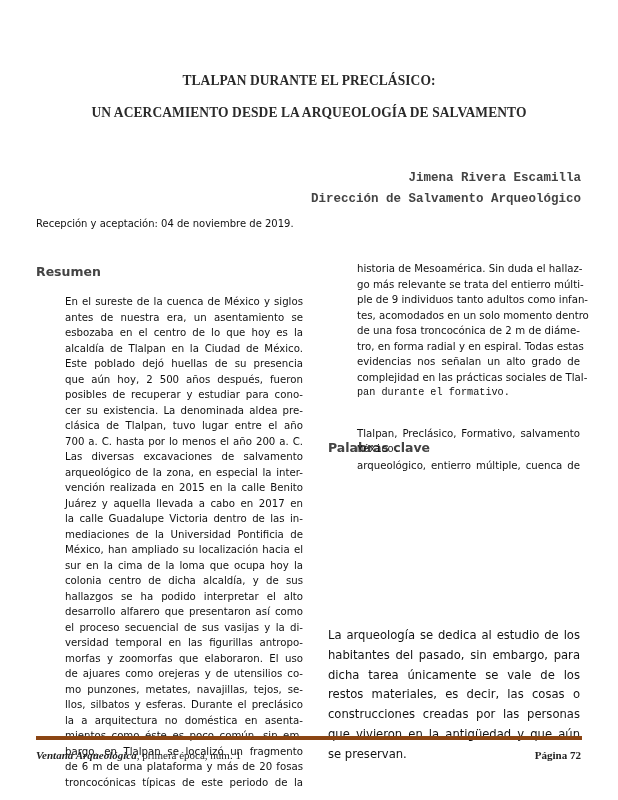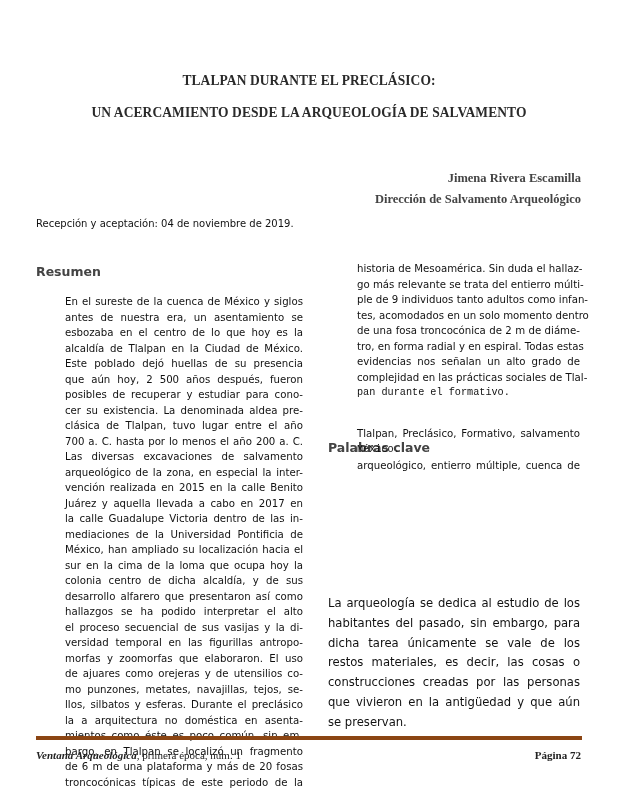--- a/index.html
+++ b/index.html
@@ -28,21 +28,21 @@
       transform: scaleX(0.93);
     }
     .title.l1 { top: 72px; }
     .title.l2 { top: 104px; }
 
     .author-block {
       position: absolute;
       right: 37px;
       top: 168px;
       text-align: right;
-      font-family: Liberation Serif, serif;
+      font-family: Liberation Mono, monospace;
       font-weight: bold;
       font-size: 12.5px;
       color: #444444;
       line-height: 21px;
     }
 
     .reception {
       position: absolute;
       left: 36px;
       top: 218px;
@@ -93,21 +93,21 @@
     .keywords {
       left: 328px;
       top: 426px;
       width: 252px;
     }
     .keywords .line { height: 16px; }
 
     .intro {
       position: absolute;
       left: 328px;
-      top: 594px;
+      top: 626px;
       width: 252px;
       font-size: 11.6px;
       line-height: 19.8px;
       color: #111;
     }
     .intro .line {
       display: block;
       text-align: justify;
       text-align-last: justify;
       white-space: nowrap;
@@ -175,22 +175,22 @@
     <span class="line">700 a. C. hasta por lo menos el año 200 a. C.</span>
     <span class="line">Las diversas excavaciones de salvamento</span>
     <span class="line">arqueológico de la zona, en especial la inter-</span>
     <span class="line">vención realizada en 2015 en la calle Benito</span>
     <span class="line">Juárez y aquella llevada a cabo en 2017 en</span>
     <span class="line">la calle Guadalupe Victoria dentro de las in-</span>
     <span class="line">mediaciones de la Universidad Pontificia de</span>
     <span class="line">México, han ampliado su localización hacia el</span>
     <span class="line">sur en la cima de la loma que ocupa hoy la</span>
     <span class="line">colonia centro de dicha alcaldía, y de sus</span>
+    <span class="line">hallazgos se ha podido interpretar el alto</span>
     <span class="line">desarrollo alfarero que presentaron así como</span>
-    <span class="line">hallazgos se ha podido interpretar el alto</span>
     <span class="line">el proceso secuencial de sus vasijas y la di-</span>
     <span class="line">versidad temporal en las figurillas antropo-</span>
     <span class="line">morfas y zoomorfas que elaboraron. El uso</span>
     <span class="line">de ajuares como orejeras y de utensilios co-</span>
     <span class="line">mo punzones, metates, navajillas, tejos, se-</span>
     <span class="line">llos, silbatos y esferas. Durante el preclásico</span>
     <span class="line">la a arquitectura no doméstica en asenta-</span>
     <span class="line">mientos como éste es poco común, sin em-</span>
     <span class="line">bargo, en Tlalpan se localizó un fragmento</span>
     <span class="line">de 6 m de una plataforma y más de 20 fosas</span>

